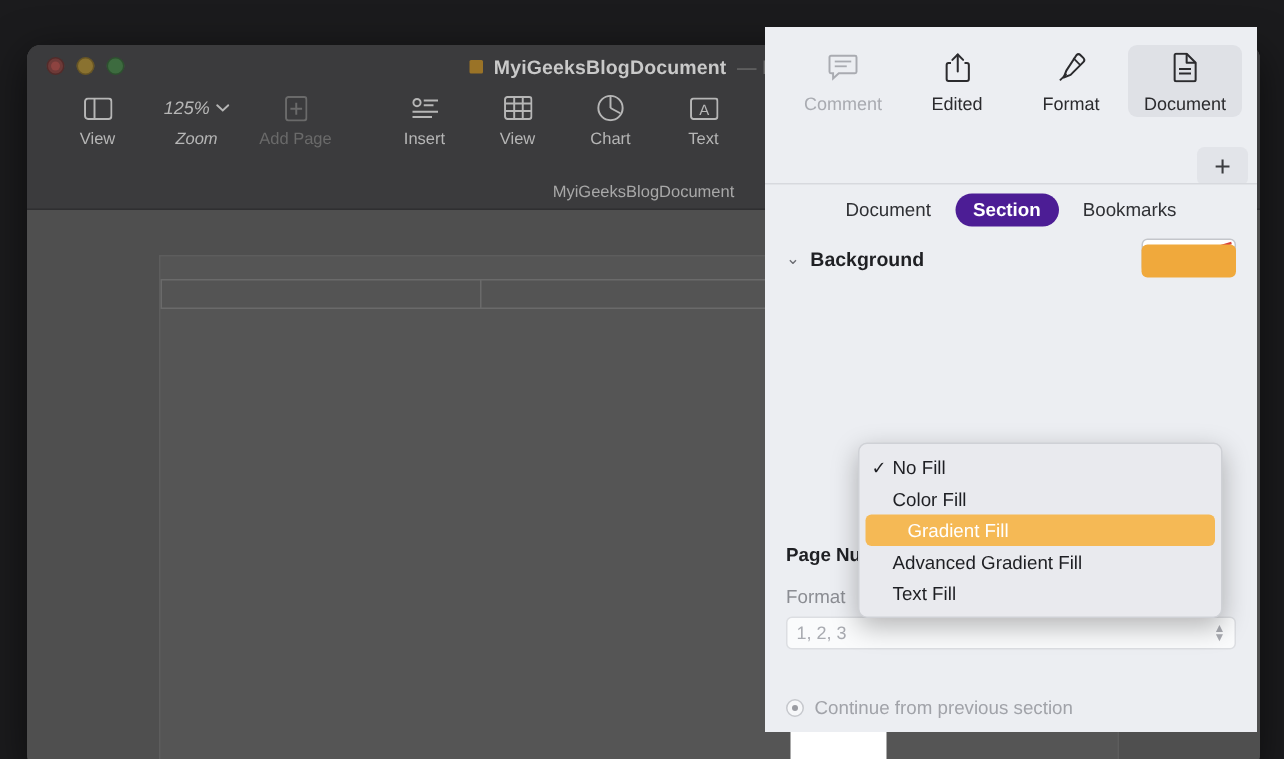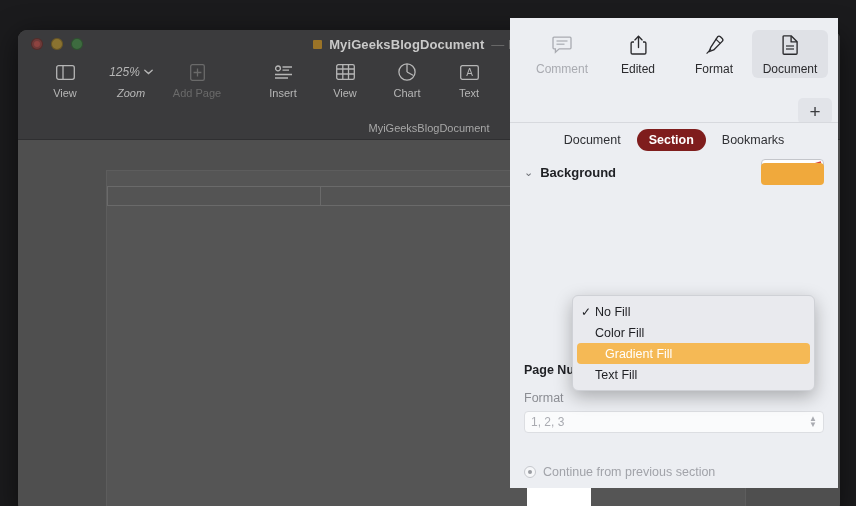--- a/index.html
+++ b/index.html
@@ -134,21 +134,21 @@
   }
 
   
   .tabs {
     display: flex; align-items: center; justify-content: center;
     gap: 4px; padding-top: 6px;
   }
   .tab {
     font-size: 12.5px; color: #2f3034; padding: 4px 12px; border-radius: 11px;
   }
-  .tab.sel { background: #7f1d1d; color: #ffffff; font-weight: bold; }
+  .tab.sel { background: #4c1d95; color: #ffffff; font-weight: bold; }
 
   
   .sect-head {
     display: flex; align-items: center; gap: 7px;
     padding: 14px 14px 0 14px; position: relative;
   }
   .chev { color: #6d6f75; font-size: 11px; }
   .sect-title { font-size: 13px; font-weight: bold; color: #1f2024; }
   .swatch {
     position: absolute; right: 14px; top: 8px;
@@ -437,20 +437,24 @@
         <div class="mi">
           <span class="chk"></span>
           <span>Color Fill</span>
         </div>
         <div class="mi sel">
           <span class="chk"></span>
           <span>Gradient Fill</span>
         </div>
         <div class="mi">
           <span class="chk"></span>
+          <span>Advanced Gradient Fill</span>
+        </div>
+        <div class="mi">
+          <span class="chk"></span>
           <span>Text Fill</span>
         </div>
       </div>
 
       <div class="pn">
         <div class="pn-title">Page Numbering</div>
         <div class="pn-lab">Format</div>
         <div class="pn-select">
           <span>1, 2, 3</span>
           <span class="steparr">

